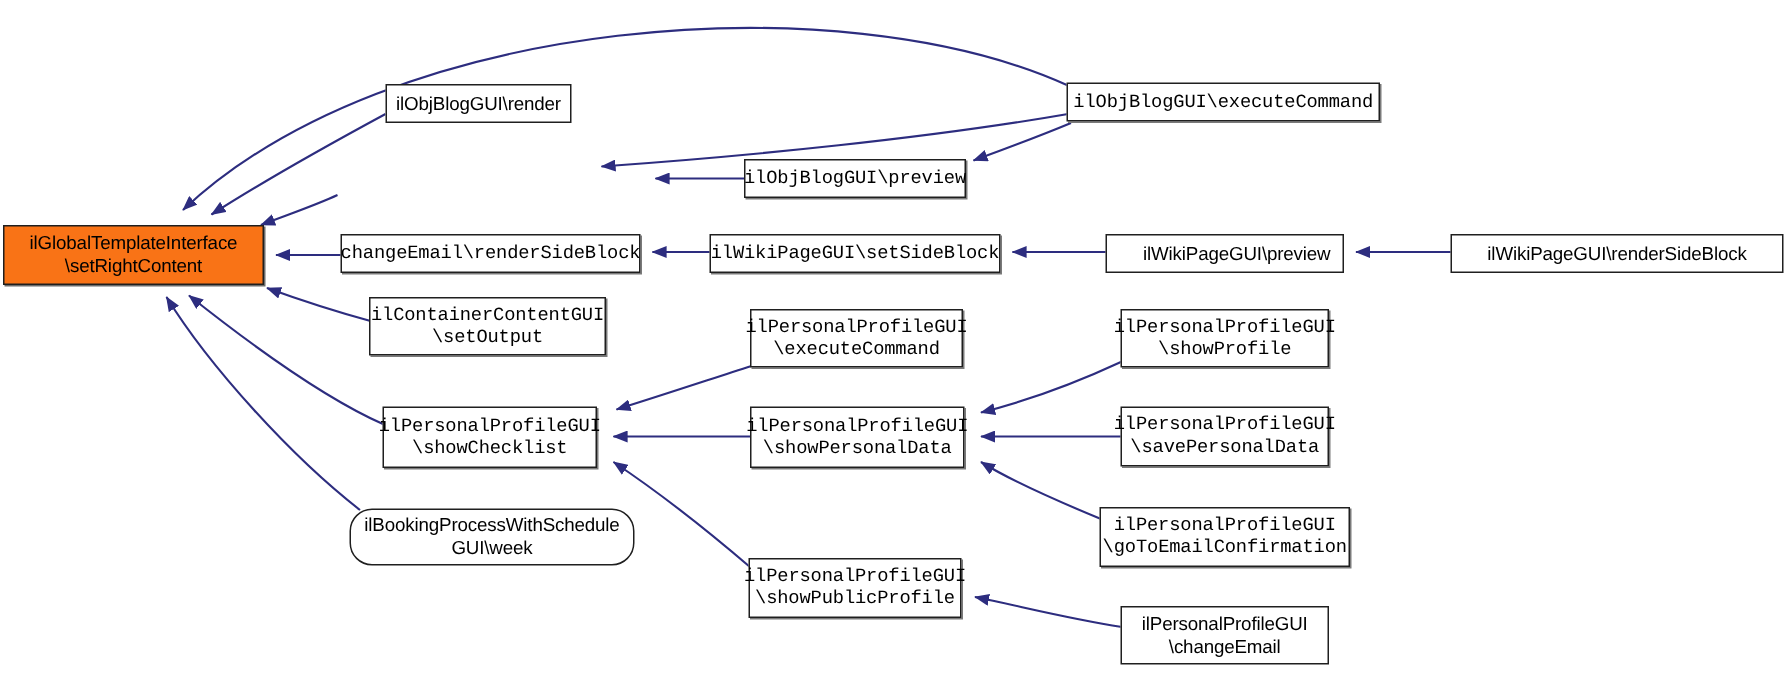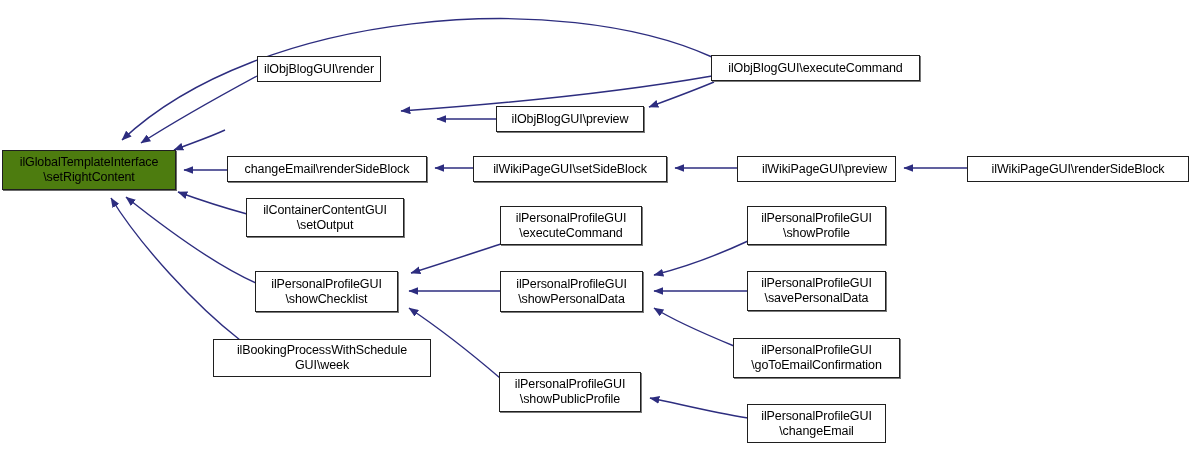--- a/index.html
+++ b/index.html
@@ -33,26 +33,27 @@
     line-height: 15px;
     display: flex;
     align-items: center;
     justify-content: center;
     text-align: center;
     white-space: pre-line;
     letter-spacing: -0.1px;
     z-index: 5;
   }
   .node.root {
-    background: #4d7c0f;
+    background: #f97316;
     border: 1px solid #1f1f1f;
     box-shadow: 1px 1px 0 #6b6b6b;
   }
   .node.shadowed {
     box-shadow: 1px 1px 0 #7a7a7a;
+    font-family: Liberation Mono, monospace;
   }
 </style>
 </head>
 <body>
 
 <div id="graph-canvas">
 
   <svg id="edge-layer" width="1193" height="451" viewBox="0 0 1193 451">
     <defs>
       <marker id="ah" markerWidth="10" markerHeight="8" refX="9.4" refY="4" orient="auto" markerUnits="userSpaceOnUse">
@@ -132,21 +133,21 @@
 
   <div class="node shadowed" style="left:255px; top:271px; width:143px; height:41px;">ilPersonalProfileGUI
 \showChecklist</div>
 
   <div class="node shadowed" style="left:500px; top:271px; width:143px; height:41px;">ilPersonalProfileGUI
 \showPersonalData</div>
 
   <div class="node shadowed" style="left:747px; top:271px; width:139px; height:40px;">ilPersonalProfileGUI
 \savePersonalData</div>
 
-  <div class="node" style="left:213px; top:339px; width:218px; height:38px;">ilBookingProcessWithSchedule
+  <div class="node" style="left:233px; top:339px; width:190px; height:38px;border-radius:15px;">ilBookingProcessWithSchedule
 GUI\week</div>
 
   <div class="node shadowed" style="left:733px; top:338px; width:167px; height:40px;">ilPersonalProfileGUI
 \goToEmailConfirmation</div>
 
   <div class="node shadowed" style="left:499px; top:372px; width:142px; height:40px;">ilPersonalProfileGUI
 \showPublicProfile</div>
 
   <div class="node" style="left:747px; top:404px; width:139px; height:39px;">ilPersonalProfileGUI
 \changeEmail</div>

